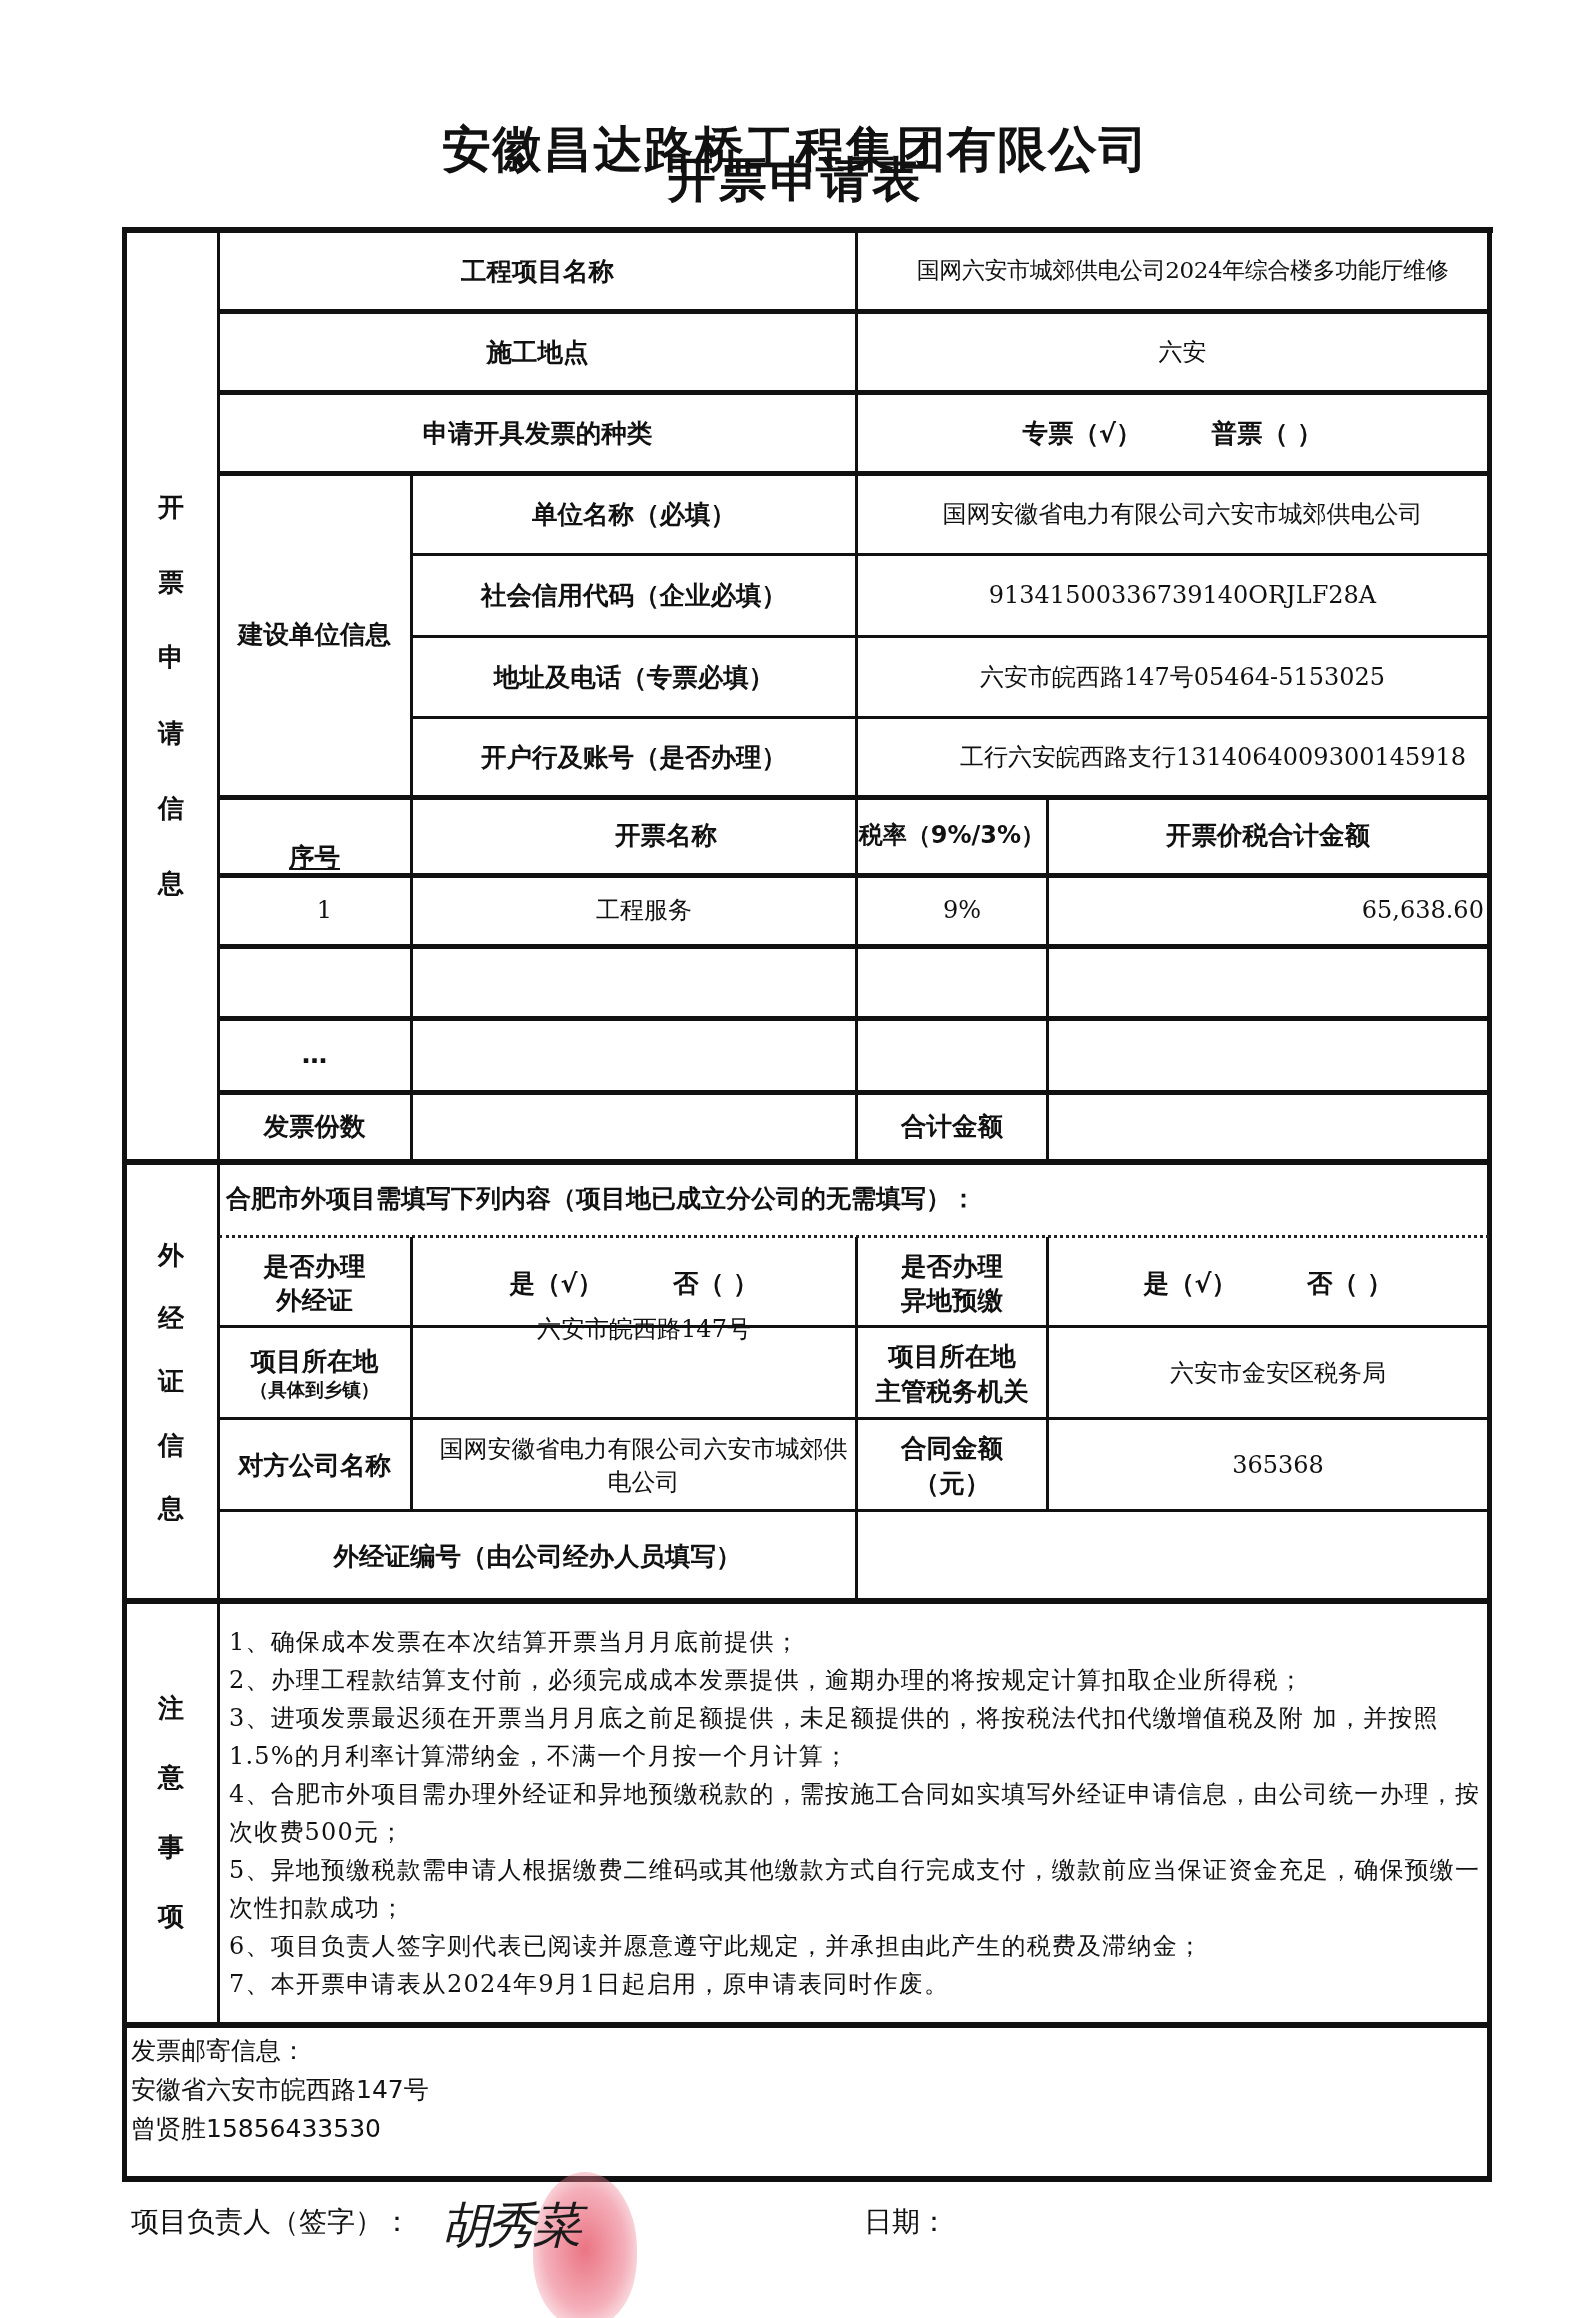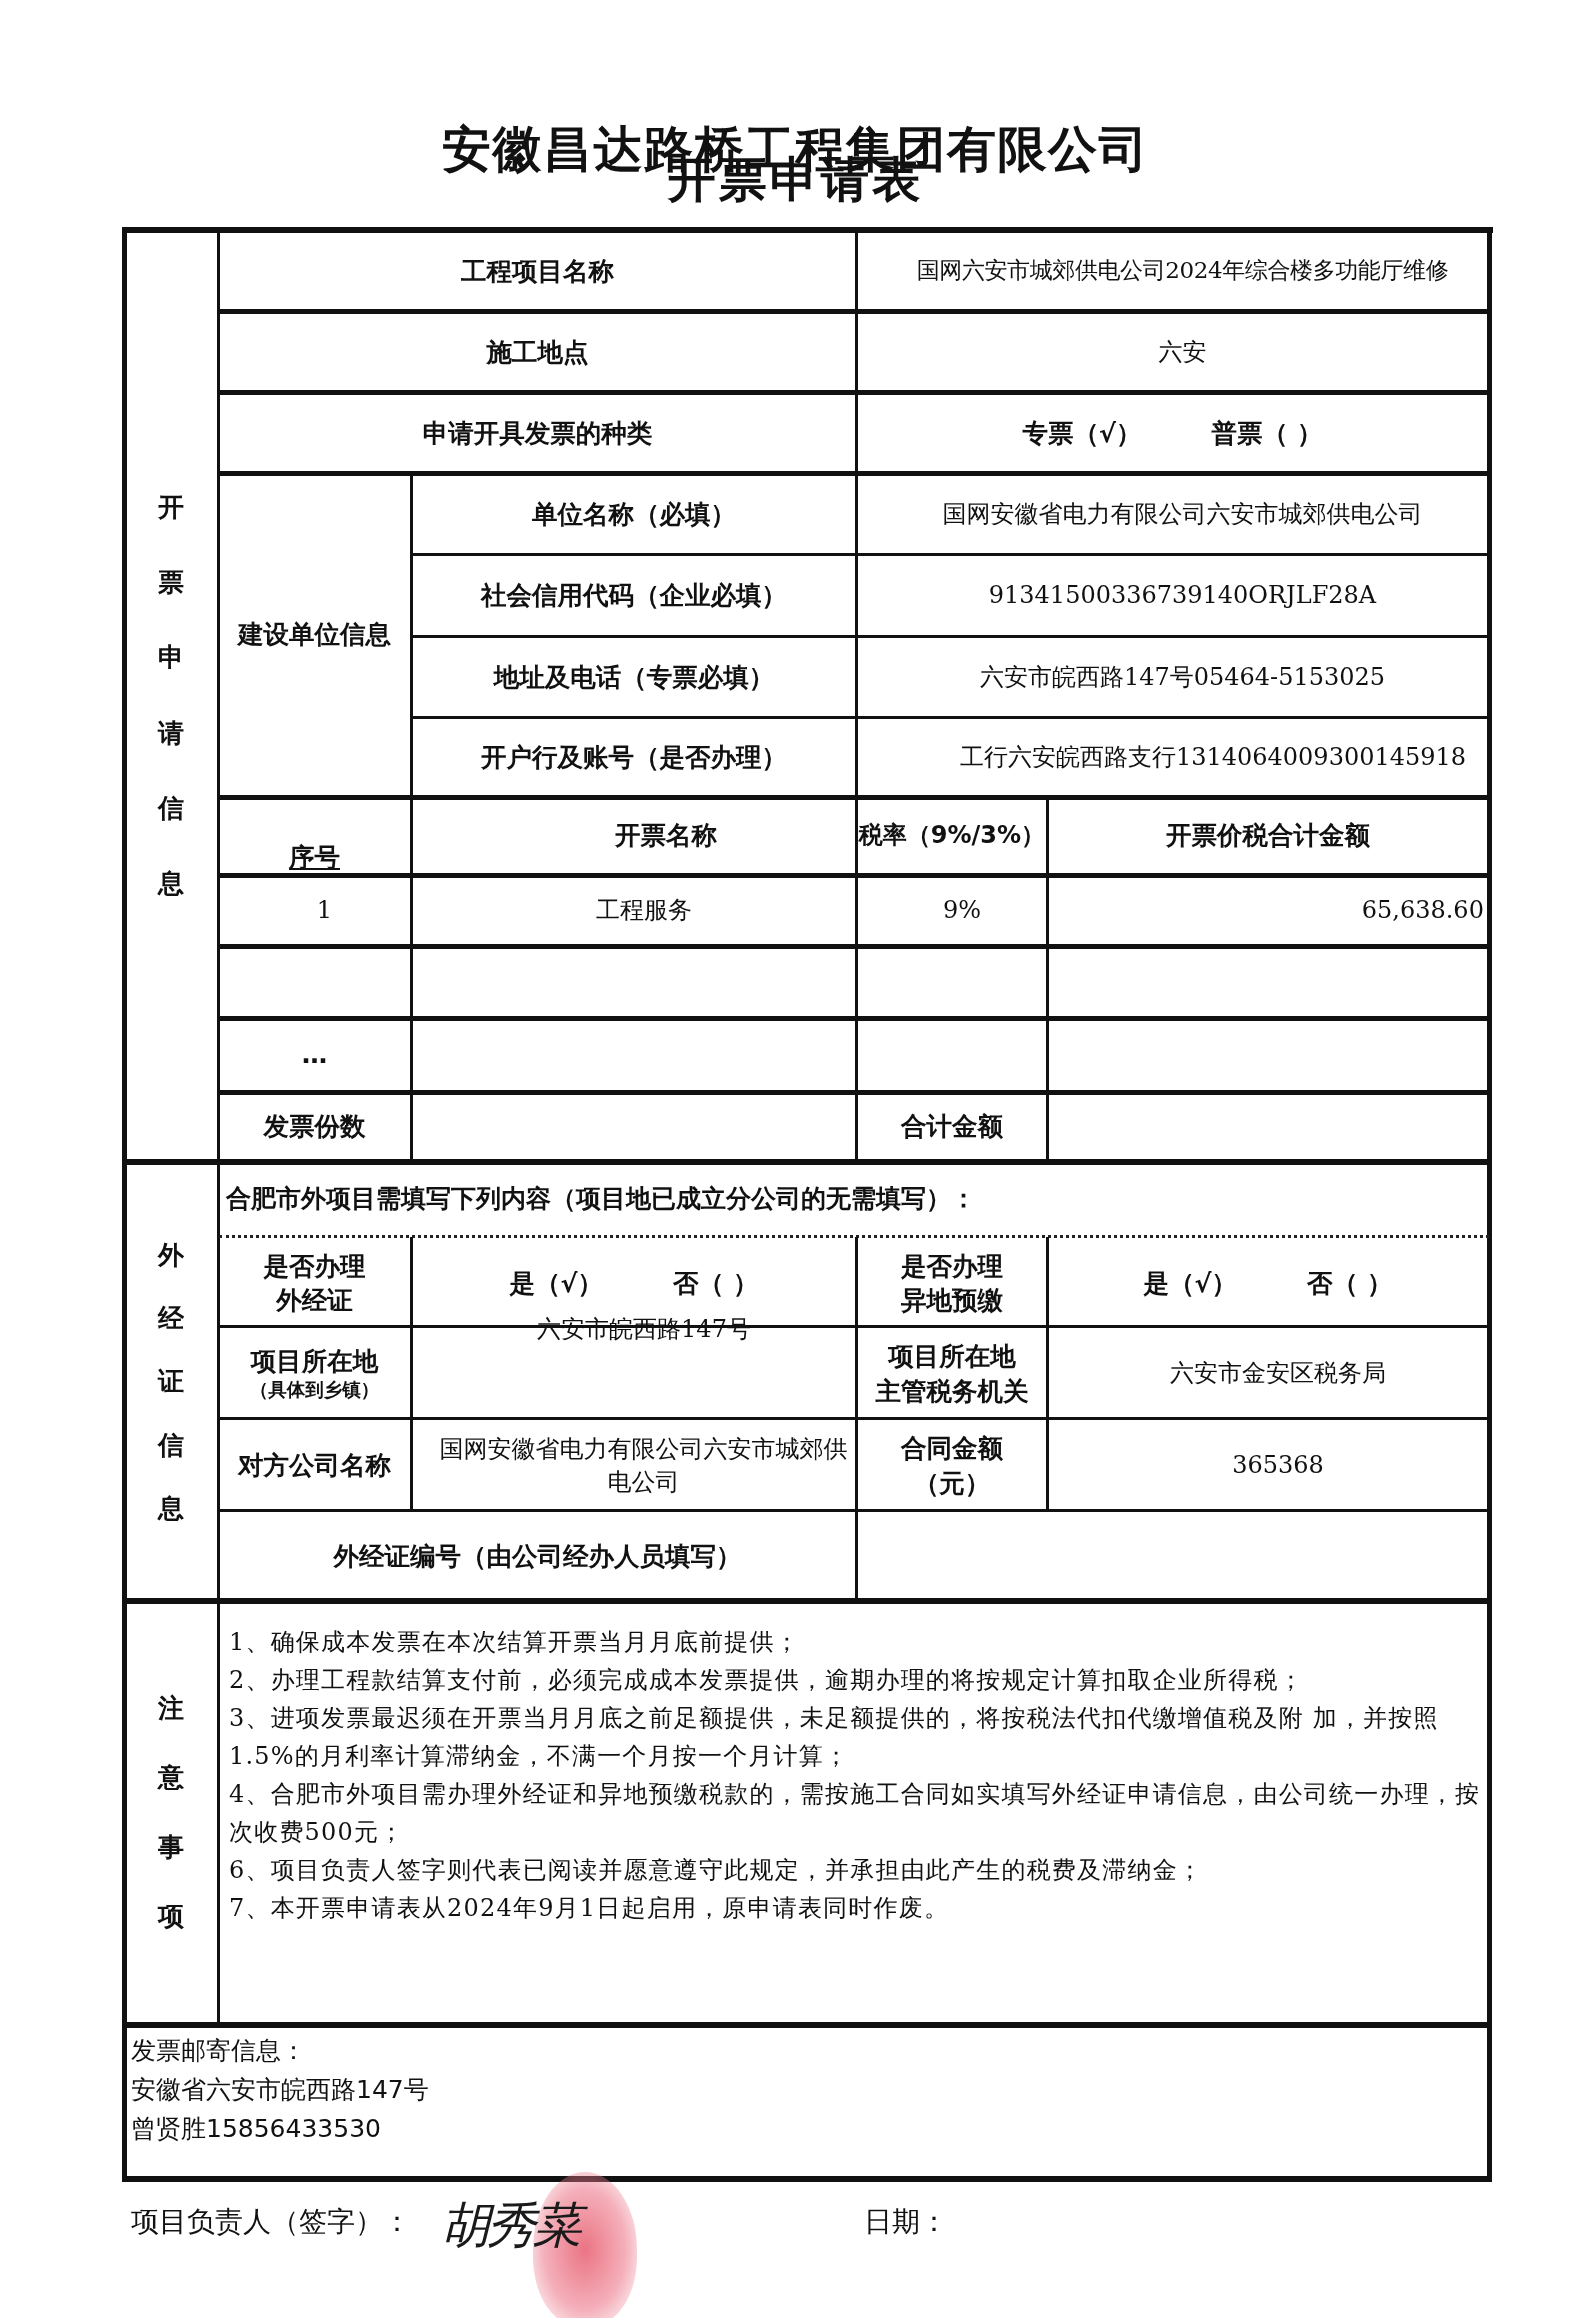--- a/index.html
+++ b/index.html
@@ -195,20 +195,21 @@
   <span style="margin:17px 0">注</span>
   <span style="margin:17px 0">意</span>
   <span style="margin:17px 0">事</span>
   <span style="margin:17px 0">项</span>
 </div>
 <div class="notes">
   <div>1、确保成本发票在本次结算开票当月月底前提供；</div>
   <div>2、办理工程款结算支付前，必须完成成本发票提供，逾期办理的将按规定计算扣取企业所得税；</div>
   <div>3、进项发票最迟须在开票当月月底之前足额提供，未足额提供的，将按税法代扣代缴增值税及附 加，并按照1.5%的月利率计算滞纳金，不满一个月按一个月计算；</div>
   <div>4、合肥市外项目需办理外经证和异地预缴税款的，需按施工合同如实填写外经证申请信息，由公司统一办理，按次收费500元；</div>
+  <div>5、异地预缴税款需申请人根据缴费二维码或其他缴款方式自行完成支付，缴款前应当保证资金充足，确保预缴一次性扣款成功；</div>
   <div>6、项目负责人签字则代表已阅读并愿意遵守此规定，并承担由此产生的税费及滞纳金；</div>
   <div>7、本开票申请表从2024年9月1日起启用，原申请表同时作废。</div>
 </div>
 
 <div class="mail">
   <div>发票邮寄信息：</div>
   <div>安徽省六安市皖西路147号</div>
   <div>曾贤胜15856433530</div>
 </div>
 

